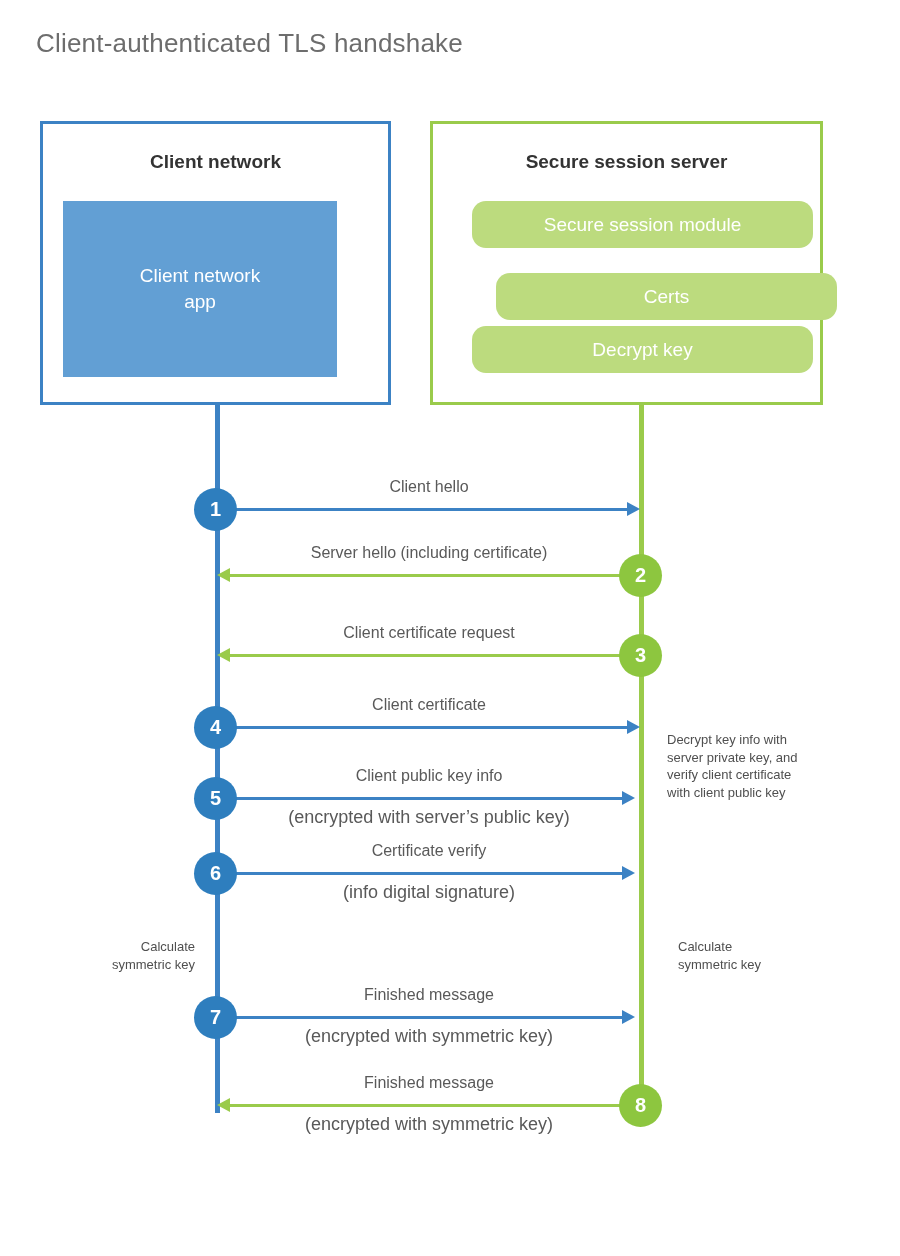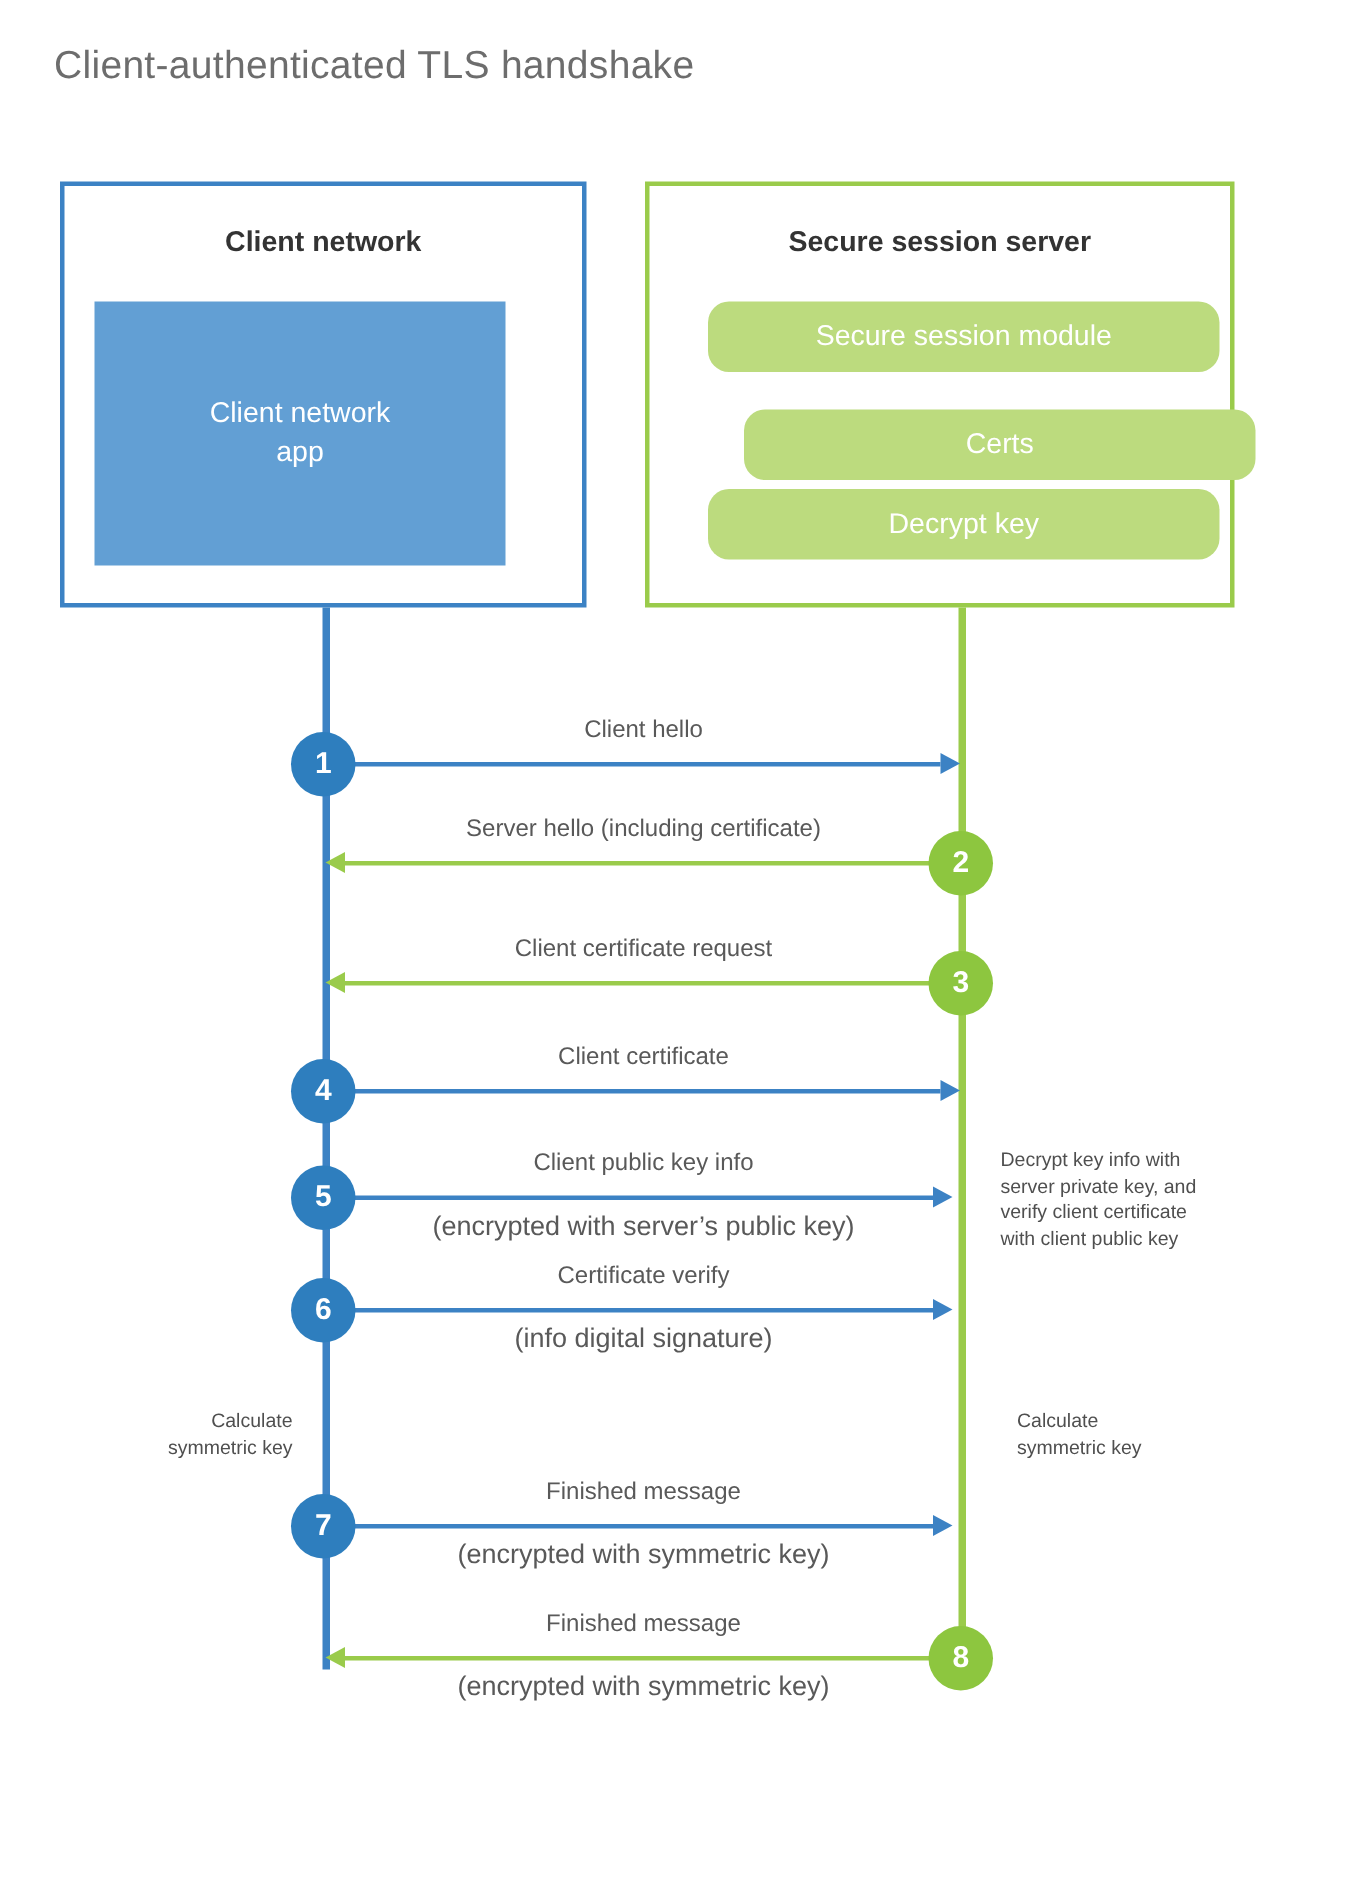--- a/index.html
+++ b/index.html
@@ -182,21 +182,21 @@
   
   .side-note {
     position: absolute;
     font-size: 13px;
     line-height: 17.5px;
     color: #4f4f4f;
     white-space: pre-line;
   }
   #note-decrypt {
     left: 667px;
-    top: 764px;
+    top: 731px;
     width: 180px;
     text-align: left;
   }
   #note-calc-client {
     left: 0px;
     top: 938px;
     width: 195px;
     text-align: right;
     font-size: 13px;
     line-height: 18px;

